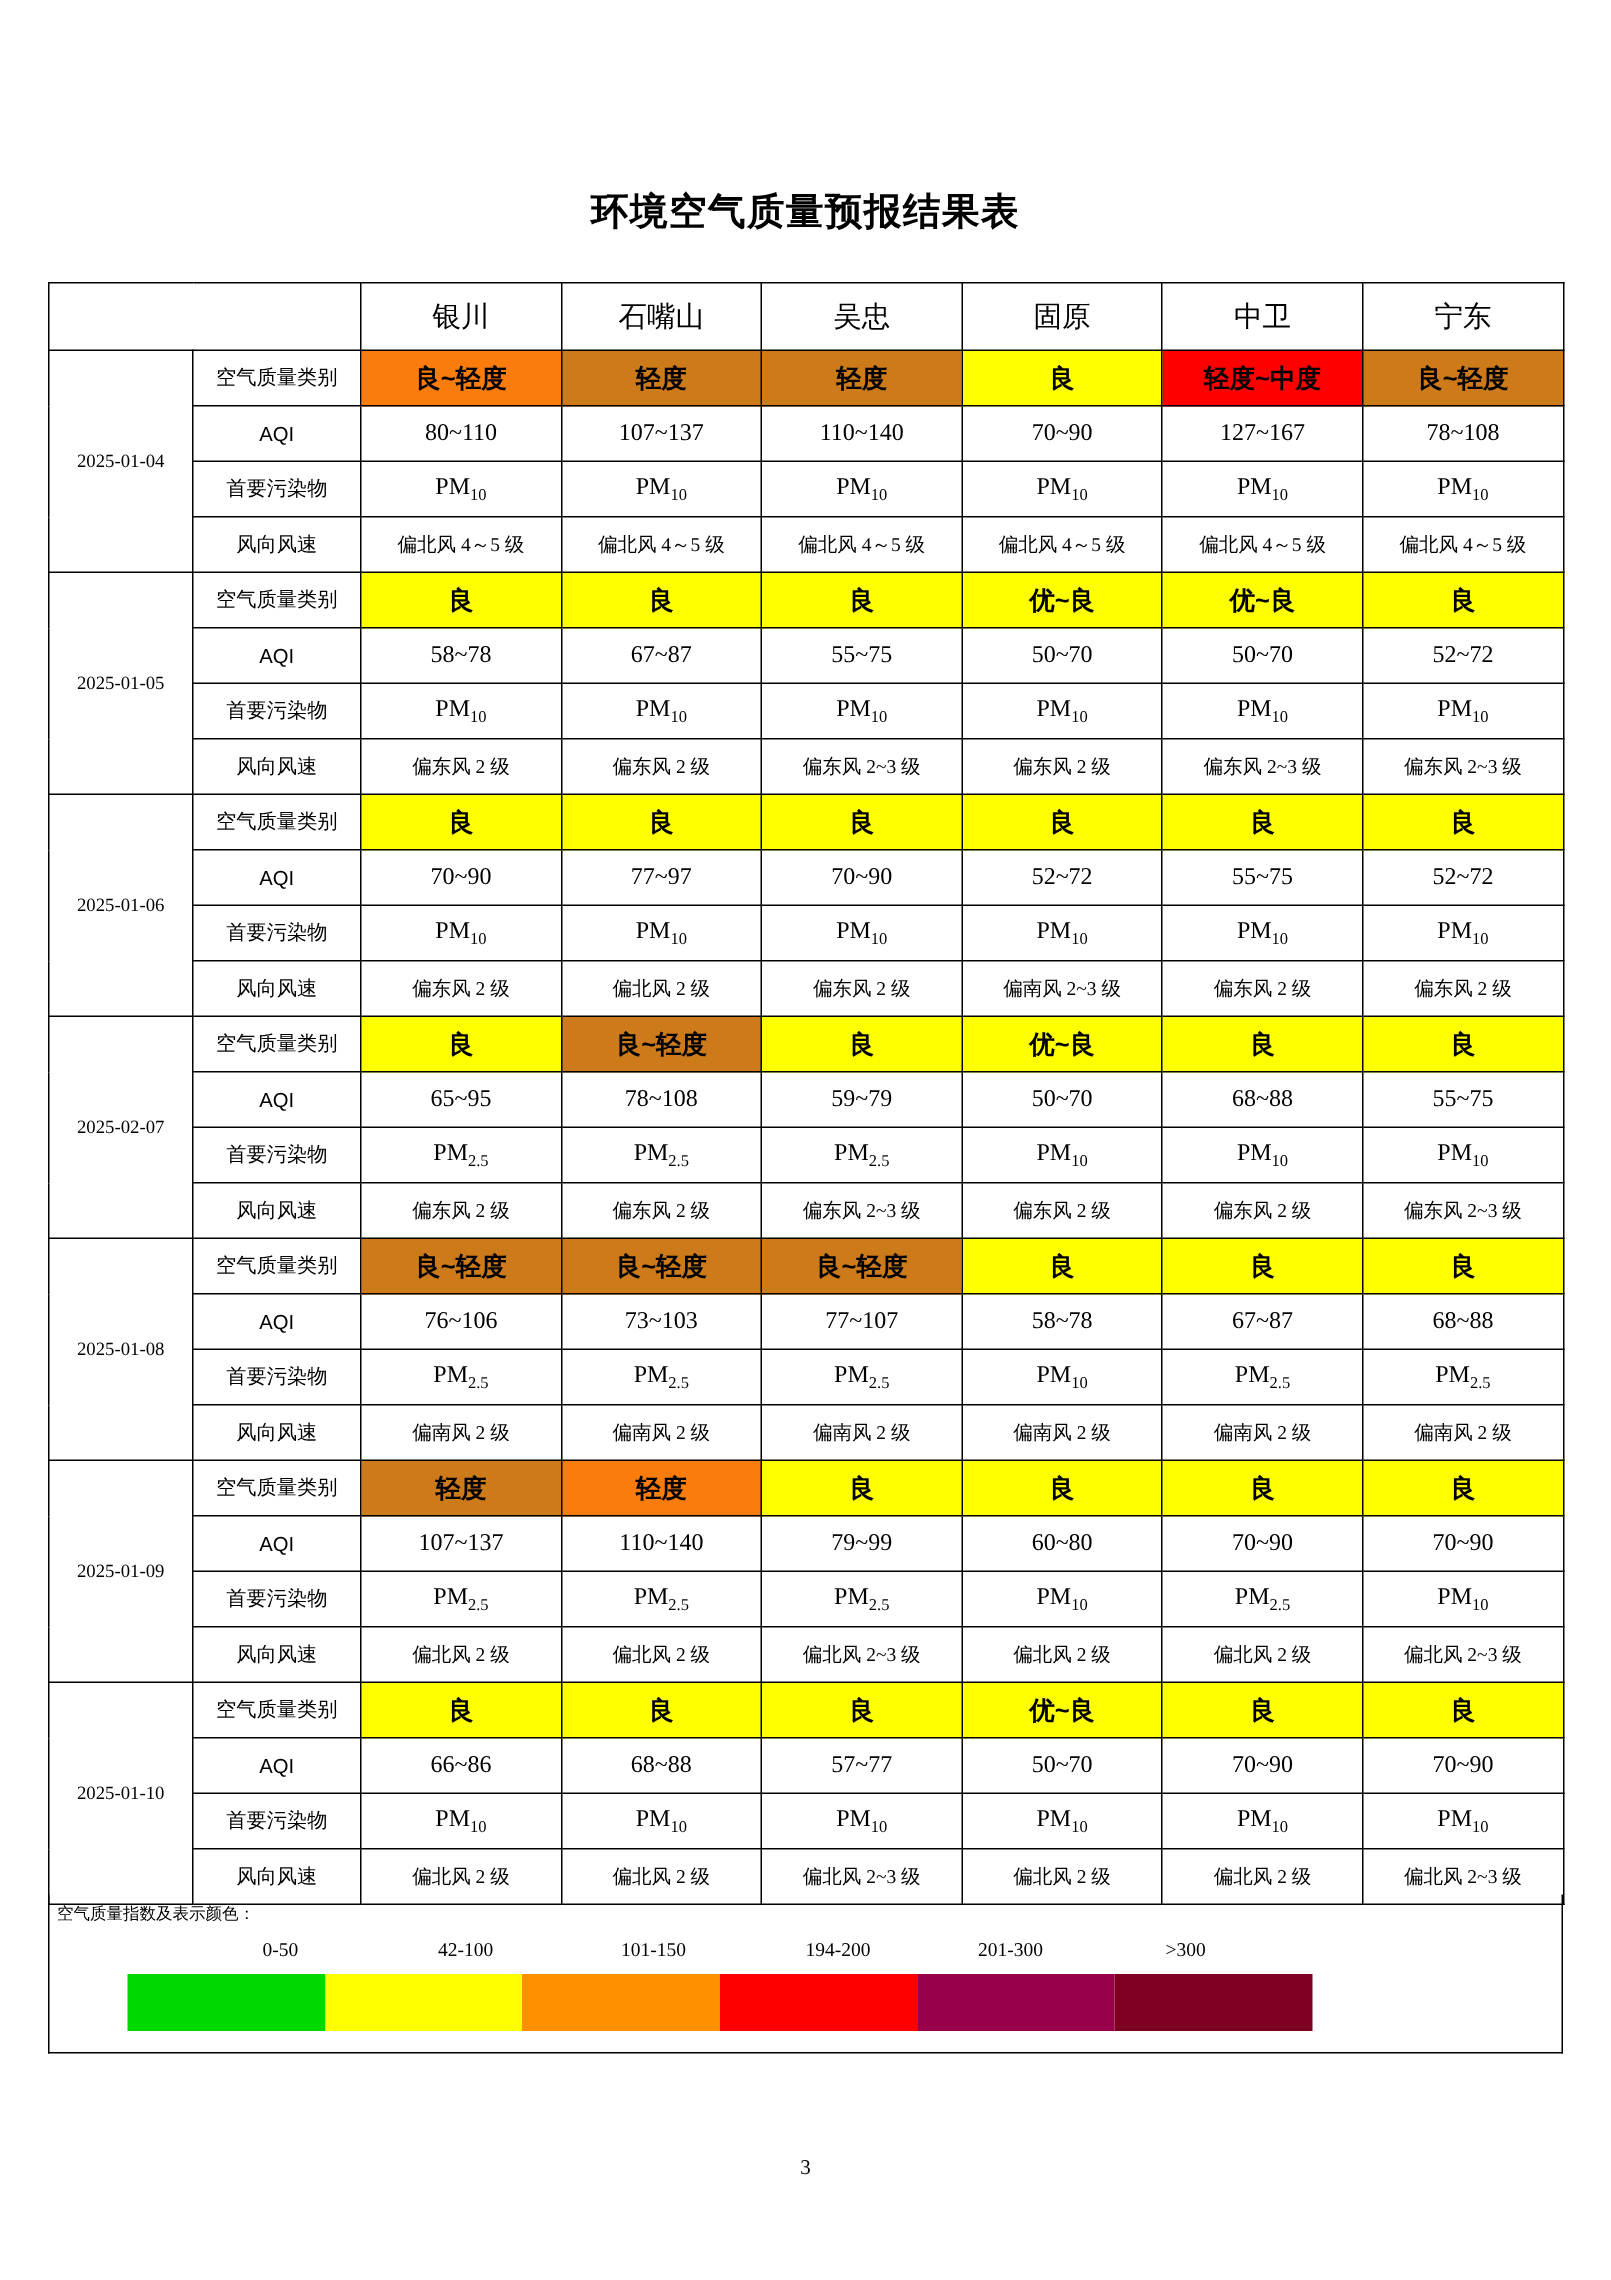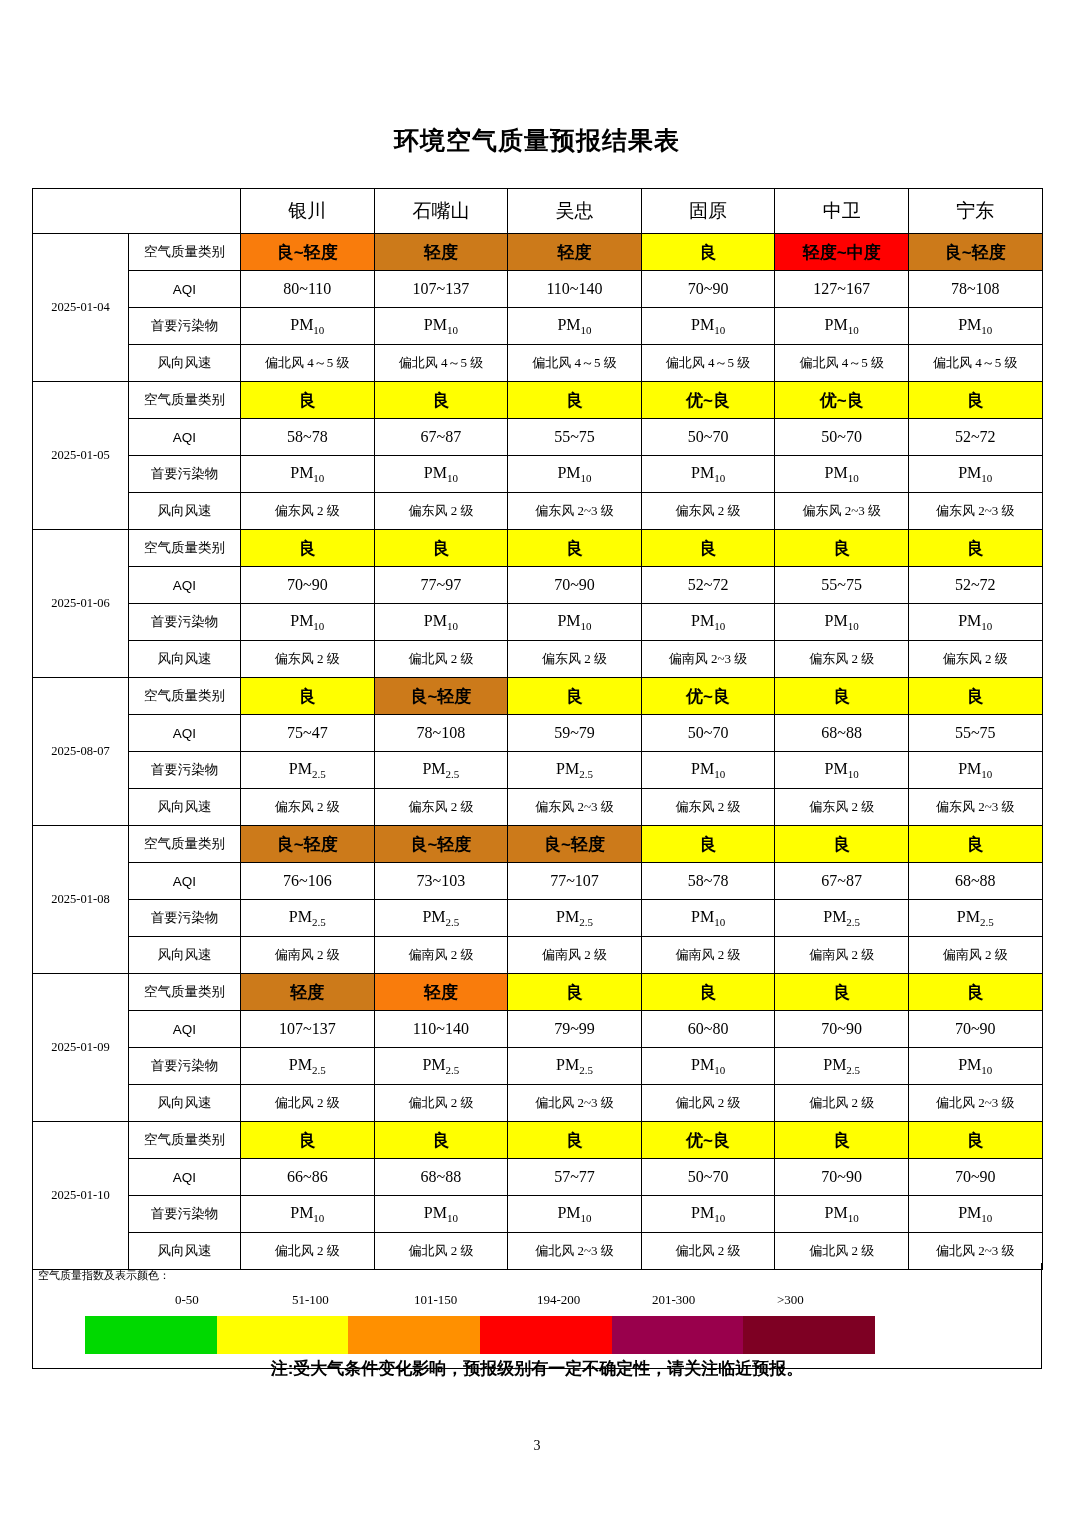--- a/index.html
+++ b/index.html
@@ -273,32 +273,32 @@
         <tr>
           <td class="rowlab">风向风速</td>
           <td class="v wind">偏东风 2 级</td>
           <td class="v wind">偏北风 2 级</td>
           <td class="v wind">偏东风 2 级</td>
           <td class="v wind">偏南风 2~3 级</td>
           <td class="v wind">偏东风 2 级</td>
           <td class="v wind">偏东风 2 级</td>
         </tr>
         <tr>
-          <td class="datecell" rowspan="4">2025-08-07</td>
+          <td class="datecell" rowspan="4">2025-02-07</td>
           <td class="rowlab">空气质量类别</td>
           <td class="v cat" style="background:#FFFF00">良</td>
           <td class="v cat" style="background:#CC7A1A">良~轻度</td>
           <td class="v cat" style="background:#FFFF00">良</td>
           <td class="v cat" style="background:#FFFF00">优~良</td>
           <td class="v cat" style="background:#FFFF00">良</td>
           <td class="v cat" style="background:#FFFF00">良</td>
         </tr>
         <tr>
           <td class="rowlab">AQI</td>
-          <td class="v num">75~47</td>
+          <td class="v num">65~95</td>
           <td class="v num">78~108</td>
           <td class="v num">59~79</td>
           <td class="v num">50~70</td>
           <td class="v num">68~88</td>
           <td class="v num">55~75</td>
         </tr>
         <tr>
           <td class="rowlab">首要污染物</td>
           <td class="v pol">PM<sub>2.5</sub></td>
           <td class="v pol">PM<sub>2.5</sub></td>
@@ -427,31 +427,30 @@
           <td class="v wind">偏北风 2 级</td>
           <td class="v wind">偏北风 2~3 级</td>
         </tr>
       </tbody>
   </table>
 
   <div class="legendbox"></div>
   <div class="legend-title">空气质量指数及表示颜色：</div>
   <div class="legend-labels" id="legend-labels">
       <span style="left:143px">0-50</span>
-      <span style="left:260px">51-100</span>
+      <span style="left:260px">42-100</span>
       <span style="left:382px">101-150</span>
       <span style="left:505px">194-200</span>
       <span style="left:620px">201-300</span>
       <span style="left:745px">&gt;300</span>
     </div>
   <div class="colorbar" id="colorbar">
       <div style="background:#00D900"></div>
       <div style="background:#FFFF00"></div>
       <div style="background:#FF9000"></div>
       <div style="background:#FF0000"></div>
       <div style="background:#99004C"></div>
       <div style="background:#7E0023"></div>
     </div>
 
-  <div class="note">注:受大气条件变化影响，预报级别有一定不确定性，请关注临近预报。</div>
   <div class="pagenum">3</div>
 
 </div>
 
 </body></html>

